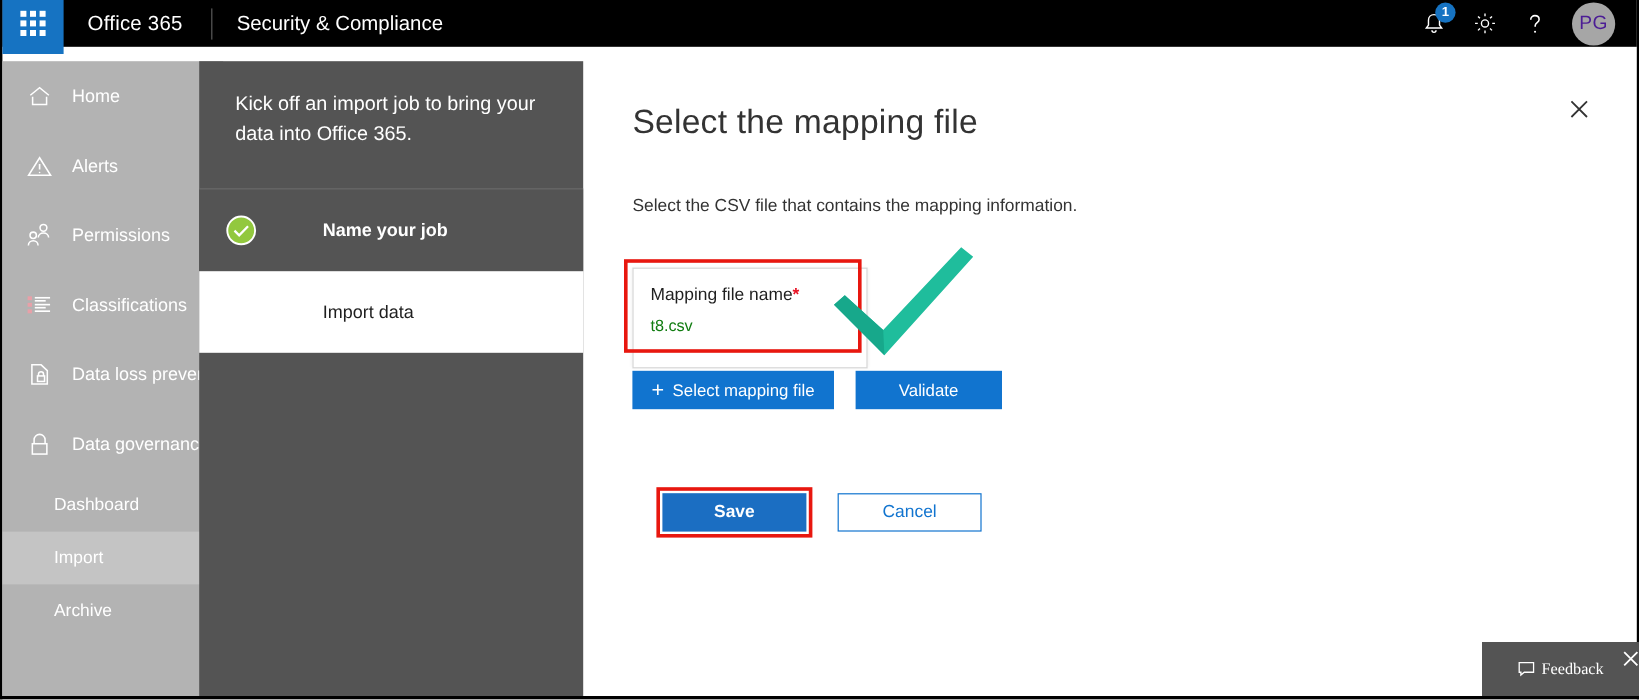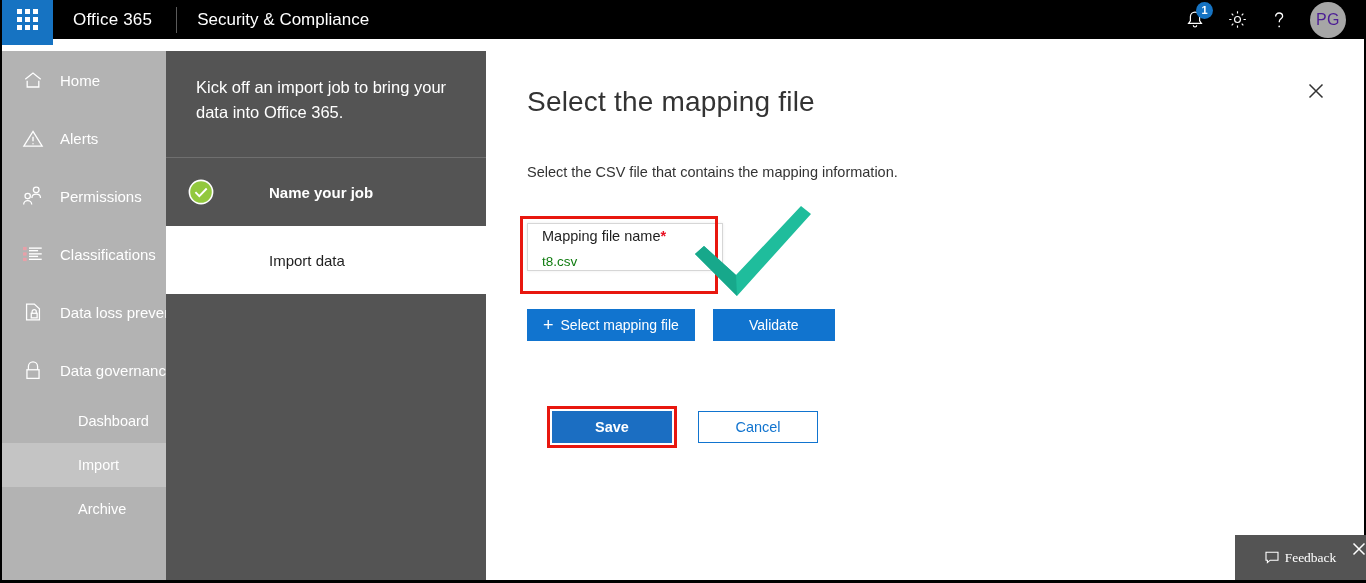--- a/index.html
+++ b/index.html
@@ -95,21 +95,21 @@
     white-space: nowrap;
     cursor: pointer;
   }
   .nav-item .ico {
     width: 26px; flex: 0 0 26px; margin-right: 14px;
     display: flex; align-items: center; justify-content: center;
   }
   .nav-sub {
     height: 44px;
     display: flex; align-items: center;
-    padding-left: 76px;
+    padding-left: 43px;
     color: #ffffff;
     font-size: 14.5px;
     white-space: nowrap;
     cursor: pointer;
   }
   .nav-sub.active { background: #c4c4c4; }
 
   
   .steppanel {
     position: absolute; left: 164px; top: 51px;
@@ -157,25 +157,25 @@
     font-size: 28px; font-weight: 300; color: #333333;
     letter-spacing: .2px;
   }
   .page-sub {
     position: absolute; left: 40px; top: 113px;
     font-size: 14.5px; color: #333333;
   }
 
   .file-box {
     position: absolute; left: 40px; top: 172px;
-    width: 196px; height: 48px;
+    width: 196px; height: 84px;
     background: #ffffff;
     border: 1px solid #d6d6d6;
     box-shadow: 0 0 3px rgba(0,0,0,.08);
-    padding: 4px 0 0 14px;
+    padding: 14px 0 0 14px;
   }
   .file-label { font-size: 14.5px; color: #1f1f1f; }
   .file-label .req { color: #e81123; font-weight: 700; }
   .file-value { font-size: 13.5px; color: #107c10; margin-top: 10px; }
   .hl-red-box {
     position: absolute; left: 33px; top: 165px;
     width: 198px; height: 78px;
     border: 3px solid #e8170f;
     pointer-events: none;
   }

